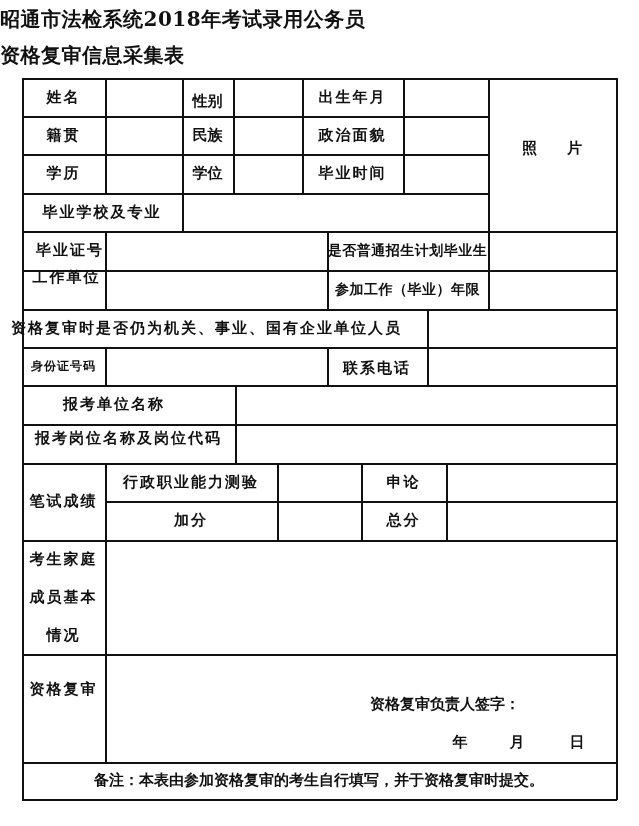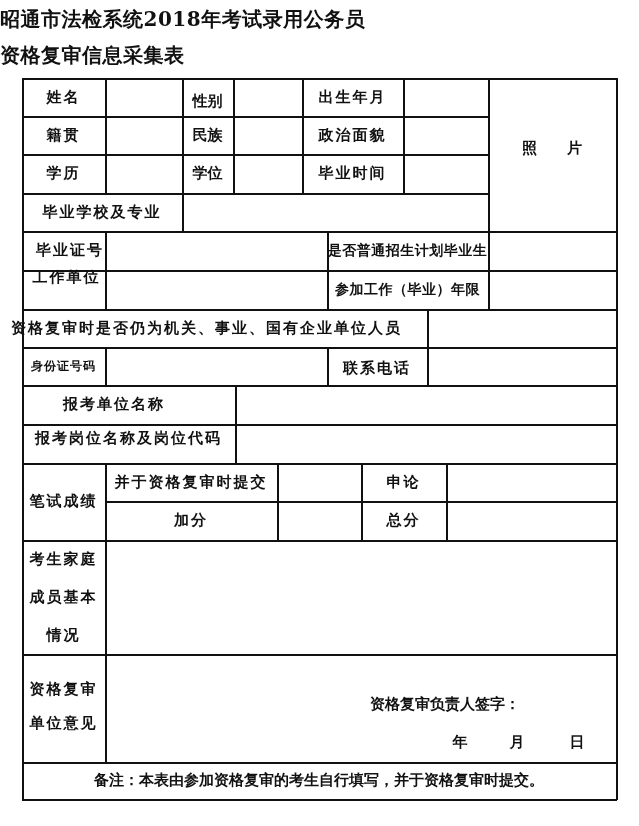--- a/index.html
+++ b/index.html
@@ -111,39 +111,38 @@
   <div class="cell wide" style="left:327px;top:347px;width:100px;height:42px;">联系电话</div>
   <div class="cell field" style="left:427px;top:347px;width:189px;height:38px;"></div>
 
   <div class="cell wide" style="left:22px;top:385px;width:184px;height:39px;">报考单位名称</div>
   <div class="cell field" style="left:235px;top:385px;width:381px;height:39px;"></div>
 
   <div class="cell wide" style="left:22px;top:424px;width:213px;height:29px;">报考岗位名称及岗位代码</div>
   <div class="cell field" style="left:235px;top:424px;width:381px;height:39px;"></div>
 
   <div class="cell wide" style="left:22px;top:463px;width:83px;height:77px;">笔试成绩</div>
-  <div class="cell wide" style="left:105px;top:463px;width:172px;height:38px;">并于资格复审时提交</div>
+  <div class="cell wide" style="left:105px;top:463px;width:172px;height:38px;">行政职业能力测验</div>
   <div class="cell field" style="left:277px;top:463px;width:84px;height:38px;"></div>
   <div class="cell wide" style="left:361px;top:463px;width:85px;height:38px;">申论</div>
   <div class="cell field" style="left:446px;top:463px;width:170px;height:38px;"></div>
   <div class="cell wide" style="left:105px;top:501px;width:172px;height:39px;">加分</div>
   <div class="cell field" style="left:277px;top:501px;width:84px;height:39px;"></div>
   <div class="cell wide" style="left:361px;top:501px;width:85px;height:39px;">总分</div>
   <div class="cell field" style="left:446px;top:501px;width:170px;height:39px;"></div>
 
   <div style="position:absolute;left:22px;top:540px;width:83px;height:114px;">
     <div class="cell wide" style="left:0;top:0;width:83px;height:38px;">考生家庭</div>
     <div class="cell wide" style="left:0;top:38px;width:83px;height:38px;">成员基本</div>
     <div class="cell wide" style="left:0;top:76px;width:83px;height:38px;">情况</div>
   </div>
   <div class="cell field" style="left:105px;top:540px;width:511px;height:114px;"></div>
 
   <div style="position:absolute;left:22px;top:654px;width:83px;height:108px;">
     <div class="cell wide" style="left:0;top:18px;width:83px;height:34px;">资格复审</div>
-    <div class="cell wide" style="left:0;top:52px;width:83px;height:34px;">单位意见</div>
   </div>
   <div style="position:absolute;left:105px;top:654px;width:511px;height:108px;">
     <div class="cell" style="left:265px;top:38px;width:170px;height:24px;justify-content:flex-start;">资格复审负责人签字：</div>
     <div class="cell" style="left:345px;top:76px;width:20px;height:24px;">年</div>
     <div class="cell" style="left:402px;top:76px;width:20px;height:24px;">月</div>
     <div class="cell" style="left:462px;top:76px;width:20px;height:24px;">日</div>
   </div>
 
   <div class="cell note" style="left:22px;top:762px;width:594px;height:37px;">备注：本表由参加资格复审的考生自行填写，并于资格复审时提交。</div>
 </div>

